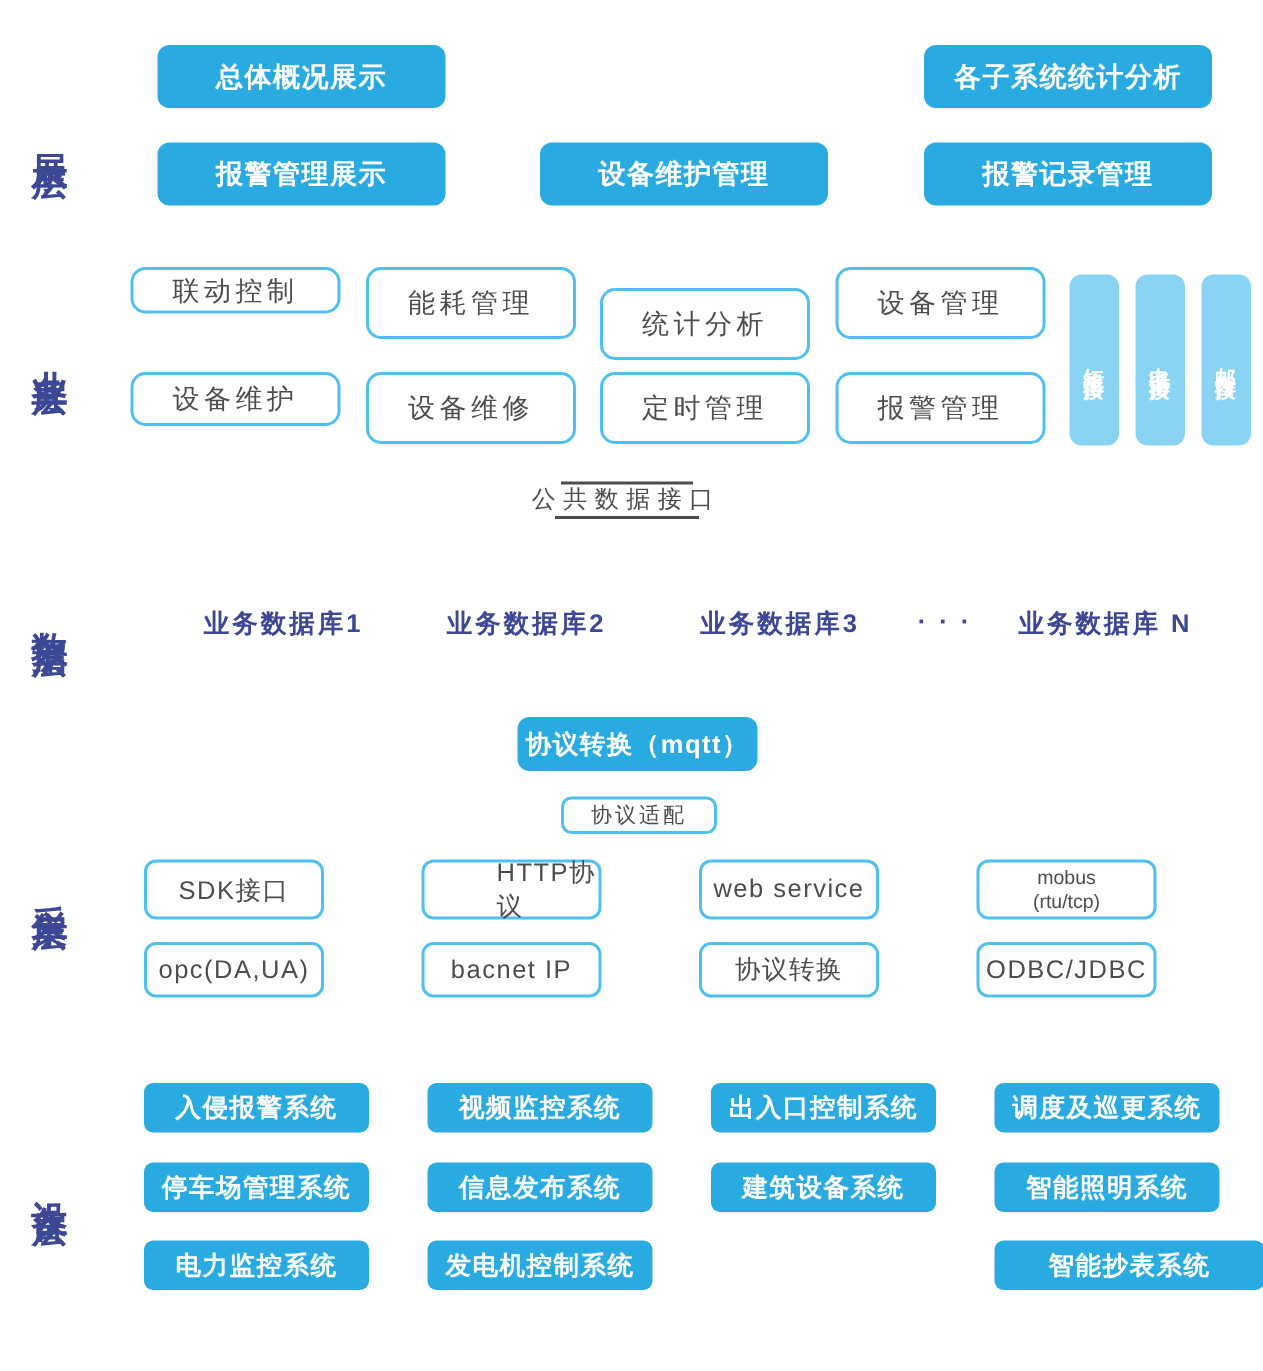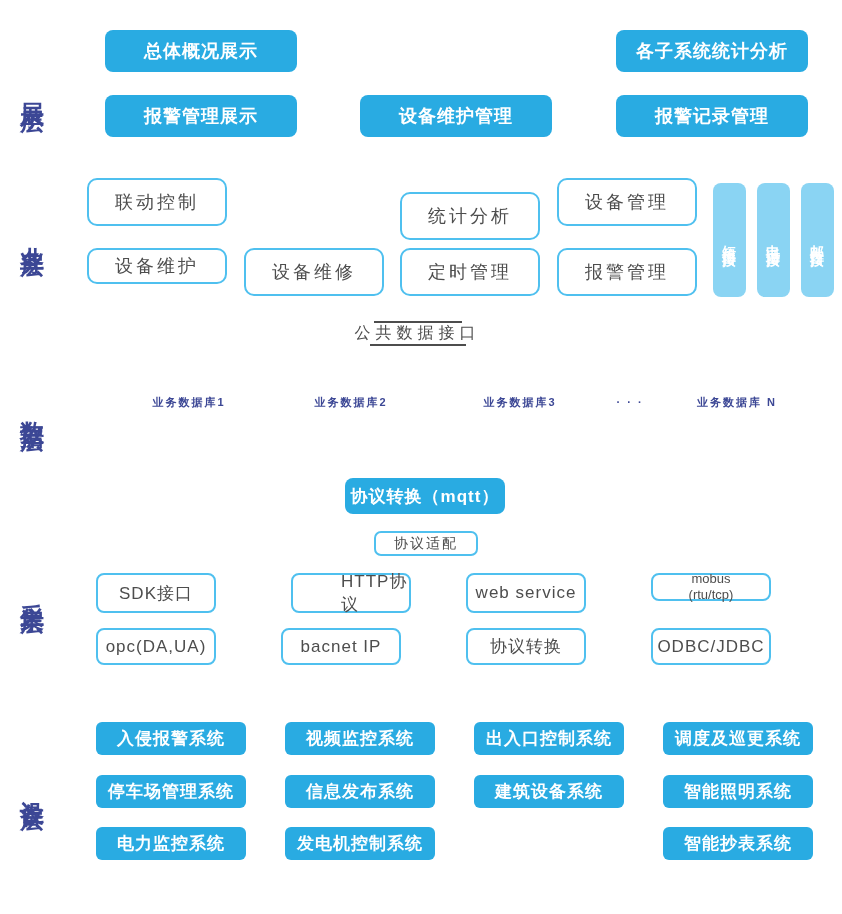--- a/index.html
+++ b/index.html
@@ -47,39 +47,40 @@
   .ci-row{
     position:absolute;left:237px;top:321px;width:361px;height:18px;
     display:flex;align-items:center;justify-content:space-between;flex-direction:column;
   }
   .ci-line{height:0;border-top:2px solid var(--text-dark);}
   .ci-line.l{width:88px;}
   .ci-line.r{width:96px;}
   .ci-text{font-size:16px;color:var(--text-dark);letter-spacing:5px;font-weight:500;white-space:nowrap;}
 
   .db-item{
-    position:absolute;top:392px;height:20px;
+    position:absolute;top:405px;height:20px;
     display:flex;align-items:center;justify-content:center;
-    color:var(--navy);font-size:11px;font-weight:600;letter-spacing:2px;white-space:nowrap;
+    color:var(--navy);font-size:17px;font-weight:600;letter-spacing:2px;white-space:nowrap;
   }
 </style>
 </head>
 <body>
 
 <div class="canvas">
 
   <div class="layer-label" style="top:42px;height:94px;">展示层</div>
   <div class="btn-blue" style="left:105px;top:30px;width:192px;height:42px;">总体概况展示</div>
   <div class="btn-blue" style="left:616px;top:30px;width:192px;height:42px;">各子系统统计分析</div>
   <div class="btn-blue" style="left:105px;top:95px;width:192px;height:42px;">报警管理展示</div>
   <div class="btn-blue" style="left:616px;top:95px;width:192px;height:42px;">报警记录管理</div>
   <div class="btn-blue" style="left:360px;top:95px;width:192px;height:42px;">设备维护管理</div>
 
   <div class="layer-label" style="top:186px;height:94px;">业务层</div>
-  <div class="box-white" style="left:87px;top:178px;width:140px;height:48px;">联动控制</div>
+  <div class="box-white" style="left:87px;top:178px;width:140px;height:31px;">联动控制</div>
+  <div class="box-white" style="left:244px;top:178px;width:140px;height:48px;">能耗管理</div>
   <div class="box-white" style="left:400px;top:192px;width:140px;height:48px;">统计分析</div>
   <div class="box-white" style="left:557px;top:178px;width:140px;height:48px;">设备管理</div>
   <div class="box-white" style="left:87px;top:248px;width:140px;height:36px;">设备维护</div>
   <div class="box-white" style="left:244px;top:248px;width:140px;height:48px;">设备维修</div>
   <div class="box-white" style="left:400px;top:248px;width:140px;height:48px;">定时管理</div>
   <div class="box-white" style="left:557px;top:248px;width:140px;height:48px;">报警管理</div>
 
   <div class="channel" style="left:713px;top:183px;">短信接口</div>
   <div class="channel" style="left:757px;top:183px;">电话接口</div>
   <div class="channel" style="left:801px;top:183px;">邮件接口</div>
@@ -95,38 +96,38 @@
   <div class="db-item" style="left:288px;width:126px;">业务数据库2</div>
   <div class="db-item" style="left:462px;width:116px;">业务数据库3</div>
   <div class="db-item" style="left:602px;width:56px;">· · ·</div>
   <div class="db-item" style="left:669px;width:136px;">业务数据库 N</div>
 
   <div class="layer-label" style="top:546px;height:88px;">采集层</div>
   <div class="btn-blue" style="left:345px;top:478px;width:160px;height:36px;font-size:17px;">协议转换（mqtt）</div>
   <div class="box-white box-adapter" style="left:374px;top:531px;width:104px;height:25px;">协议适配</div>
 
   <div class="box-white box-proto" style="left:96px;top:573px;width:120px;height:40px;">SDK接口</div>
-  <div class="box-white box-proto" style="left:291px;top:573px;width:120px;height:40px;padding-left:48px;">HTTP协议</div>
+  <div class="box-white box-proto" style="left:281px;top:573px;width:120px;height:40px;padding-left:48px;">HTTP协议</div>
   <div class="box-white box-proto" style="left:466px;top:573px;width:120px;height:40px;">web service</div>
-  <div class="box-white box-proto box-mobus" style="left:651px;top:573px;width:120px;height:28px;">
+  <div class="box-white box-proto box-mobus" style="left:651px;top:573px;width:120px;height:40px;">
     <span>mobus</span>
     <span>(rtu/tcp)</span>
   </div>
 
   <div class="box-white box-proto" style="left:96px;top:628px;width:120px;height:37px;">opc(DA,UA)</div>
   <div class="box-white box-proto" style="left:281px;top:628px;width:120px;height:37px;">bacnet IP</div>
   <div class="box-white box-proto" style="left:466px;top:628px;width:120px;height:37px;">协议转换</div>
   <div class="box-white box-proto" style="left:651px;top:628px;width:120px;height:37px;">ODBC/JDBC</div>
 
   <div class="layer-label" style="top:743px;height:88px;">设备层</div>
   <div class="btn-blue btn-device" style="left:96px;top:722px;width:150px;height:33px;">入侵报警系统</div>
   <div class="btn-blue btn-device" style="left:285px;top:722px;width:150px;height:33px;">视频监控系统</div>
   <div class="btn-blue btn-device" style="left:474px;top:722px;width:150px;height:33px;">出入口控制系统</div>
   <div class="btn-blue btn-device" style="left:663px;top:722px;width:150px;height:33px;">调度及巡更系统</div>
   <div class="btn-blue btn-device" style="left:96px;top:775px;width:150px;height:33px;">停车场管理系统</div>
   <div class="btn-blue btn-device" style="left:285px;top:775px;width:150px;height:33px;">信息发布系统</div>
   <div class="btn-blue btn-device" style="left:474px;top:775px;width:150px;height:33px;">建筑设备系统</div>
   <div class="btn-blue btn-device" style="left:663px;top:775px;width:150px;height:33px;">智能照明系统</div>
   <div class="btn-blue btn-device" style="left:96px;top:827px;width:150px;height:33px;">电力监控系统</div>
   <div class="btn-blue btn-device" style="left:285px;top:827px;width:150px;height:33px;">发电机控制系统</div>
-  <div class="btn-blue btn-device" style="left:663px;top:827px;width:150px;height:33px;">智能抄表系统</div>
+  <div class="btn-blue btn-device" style="left:663px;top:827px;width:180px;height:33px;">智能抄表系统</div>
 
 </div>
 
 </body></html>

